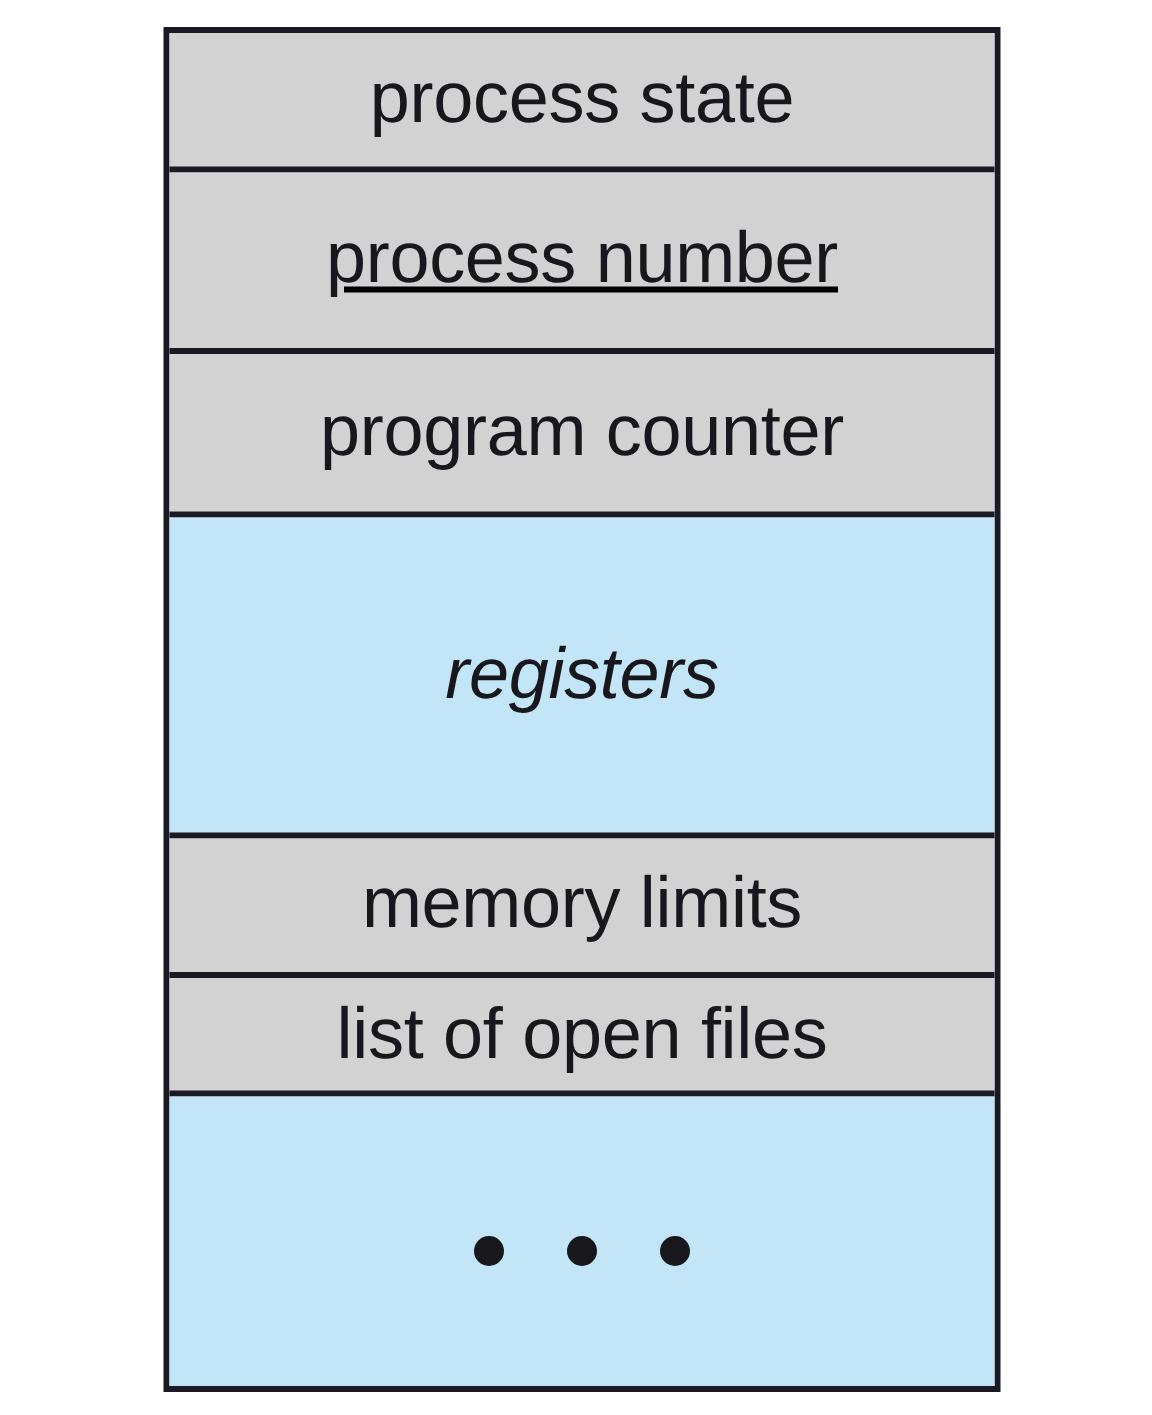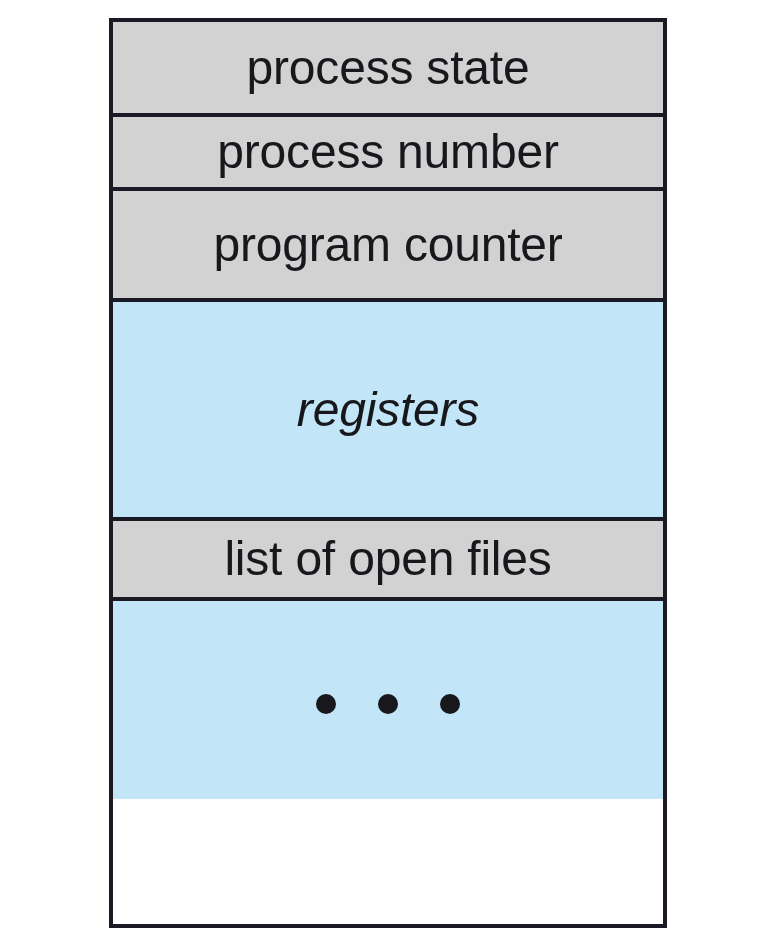--- a/index.html
+++ b/index.html
@@ -50,21 +50,21 @@
     line-height: 1;
     color: #17171c;
     letter-spacing: -0.2px;
     white-space: nowrap;
     text-align: center;
     font-weight: 400;
   }
 
   
   .h-state    { height: 95px;  }
-  .h-number   { height: 74px;  }
+  .h-number   { height: 124px; text-decoration: underline;  }
   .h-counter  { height: 111px;  }
   .h-regs     { height: 219px; }
   .h-memory   { height: 96px;  }
   .h-files    { height: 80px;  }
   .h-ellipsis { height: 198px; }
 
   
   .ellipsis-wrap {
     position: absolute;
     left: 0;
@@ -96,20 +96,23 @@
   </div>
 
   <div class="pcb-row fill-gray h-counter">
     <span class="pcb-label">program counter</span>
   </div>
 
   <div class="pcb-row fill-blue h-regs">
     <span class="pcb-label">registers</span>
   </div>
 
+  <div class="pcb-row fill-gray h-memory">
+    <span class="pcb-label">memory limits</span>
+  </div>
 
   <div class="pcb-row fill-gray h-files">
     <span class="pcb-label">list of open files</span>
   </div>
 
   <div class="pcb-row fill-blue h-ellipsis">
     <div class="ellipsis-wrap">
       <span class="dot"></span>
       <span class="dot"></span>
       <span class="dot"></span>

